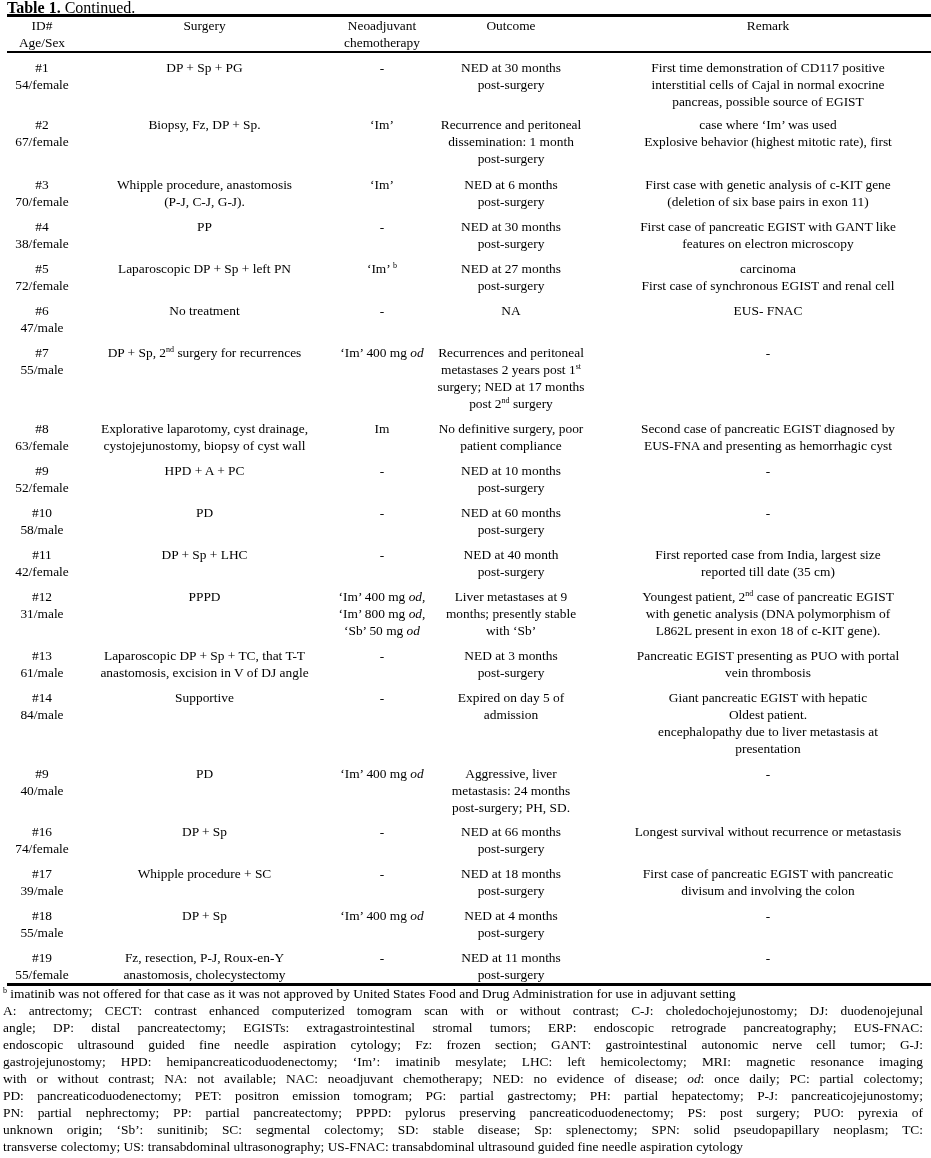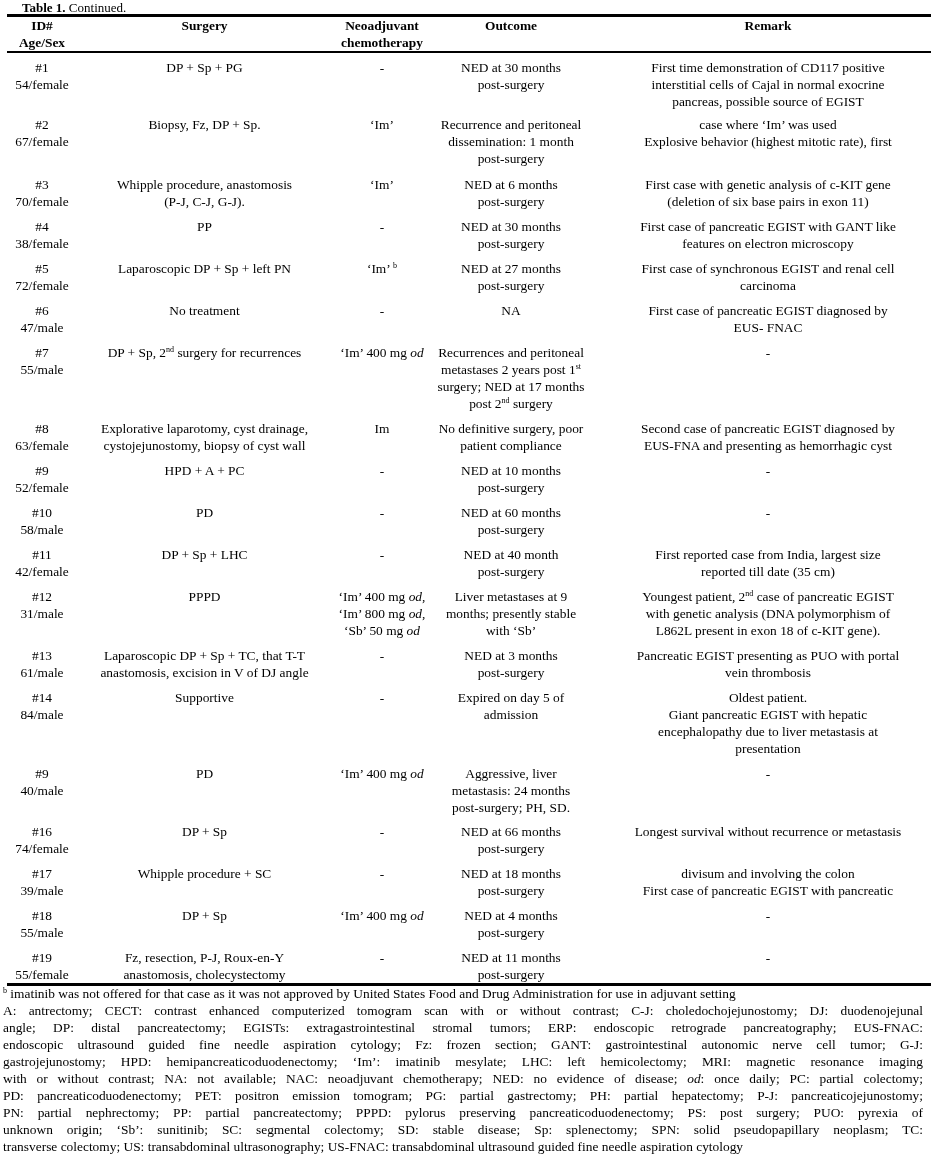--- a/index.html
+++ b/index.html
@@ -1,28 +1,28 @@
 <!DOCTYPE html>
 <html><head>
 <meta charset="utf-8">
 <style>
   html, body { margin: 0; padding: 0; background: #ffffff; }
   body {
     width: 931px; height: 1158px; overflow: hidden; position: relative;
     font-family: "Liberation Serif", "DejaVu Serif", serif;
     color: #000; font-size: 13.4px; line-height: 17px;
   }
-  .caption { position: absolute; left: 22px; top: 0px; font-size: 13px; line-height: 15px; }
+  .caption { position: absolute; left: 7px; top: 0px; font-size: 16px; line-height: 15px; }
   .caption b { font-weight: bold; }
   .rule { position: absolute; left: 7px; width: 926px; background: #000; }
   .rule-top { top: 14px; height: 3px; }
   .rule-head { top: 51px; height: 2px; }
   .rule-bottom { top: 983px; height: 3px; }
 
-  .head { position: absolute; top: 17px; font-weight: bold; text-align: center; line-height: 17px; }
+  .head { position: absolute; top: 17px; font-weight: normal; text-align: center; line-height: 17px; }
   .c-id { left: 7px; width: 70px; }
   .c-sur { left: 82px; width: 245px; }
   .c-neo { left: 327px; width: 110px; }
   .c-out { left: 437px; width: 148px; }
   .c-rem { left: 605px; width: 326px; }
 
   .row { position: absolute; left: 0; width: 931px; }
   .cell { position: absolute; top: 0; text-align: center; line-height: 17px; }
   .cell .ln { display: block; white-space: nowrap; }
   sup { font-size: 8px; line-height: 0; vertical-align: 5px; }
@@ -154,40 +154,39 @@
         <span class="ln">Laparoscopic DP + Sp + left PN</span>
       </div>
       <div class="cell c-neo">
         <span class="ln">‘Im’ <sup>b</sup></span>
       </div>
       <div class="cell c-out">
         <span class="ln">NED at 27 months</span>
         <span class="ln">post-surgery</span>
       </div>
       <div class="cell c-rem">
+        <span class="ln">carcinoma</span>
         <span class="ln">First case of synchronous EGIST and renal cell</span>
-        <span class="ln">carcinoma</span>
       </div>
     </div>
     <div class="row" style="top: 302px;">
       <div class="cell c-id">
         <span class="ln">#6</span>
         <span class="ln">47/male</span>
       </div>
       <div class="cell c-sur">
         <span class="ln">No treatment</span>
       </div>
       <div class="cell c-neo">
         <span class="ln">-</span>
       </div>
       <div class="cell c-out">
         <span class="ln">NA</span>
       </div>
       <div class="cell c-rem">
-        <span class="ln">First case of pancreatic EGIST diagnosed by</span>
         <span class="ln">EUS- FNAC</span>
       </div>
     </div>
     <div class="row" style="top: 344px;">
       <div class="cell c-id">
         <span class="ln">#7</span>
         <span class="ln">55/male</span>
       </div>
       <div class="cell c-sur">
         <span class="ln">DP + Sp, 2<sup>nd</sup> surgery for recurrences</span>
@@ -338,22 +337,22 @@
         <span class="ln">Supportive</span>
       </div>
       <div class="cell c-neo">
         <span class="ln">-</span>
       </div>
       <div class="cell c-out">
         <span class="ln">Expired on day 5 of</span>
         <span class="ln">admission</span>
       </div>
       <div class="cell c-rem">
+        <span class="ln">Giant pancreatic EGIST with hepatic</span>
         <span class="ln">Oldest patient.</span>
-        <span class="ln">Giant pancreatic EGIST with hepatic</span>
         <span class="ln">encephalopathy due to liver metastasis at</span>
         <span class="ln">presentation</span>
       </div>
     </div>
     <div class="row" style="top: 765px;">
       <div class="cell c-id">
         <span class="ln">#9</span>
         <span class="ln">40/male</span>
       </div>
       <div class="cell c-sur">
@@ -399,22 +398,22 @@
         <span class="ln">Whipple procedure + SC</span>
       </div>
       <div class="cell c-neo">
         <span class="ln">-</span>
       </div>
       <div class="cell c-out">
         <span class="ln">NED at 18 months</span>
         <span class="ln">post-surgery</span>
       </div>
       <div class="cell c-rem">
+        <span class="ln">First case of pancreatic EGIST with pancreatic</span>
         <span class="ln">divisum and involving the colon</span>
-        <span class="ln">First case of pancreatic EGIST with pancreatic</span>
       </div>
     </div>
     <div class="row" style="top: 907px;">
       <div class="cell c-id">
         <span class="ln">#18</span>
         <span class="ln">55/male</span>
       </div>
       <div class="cell c-sur">
         <span class="ln">DP + Sp</span>
       </div>

